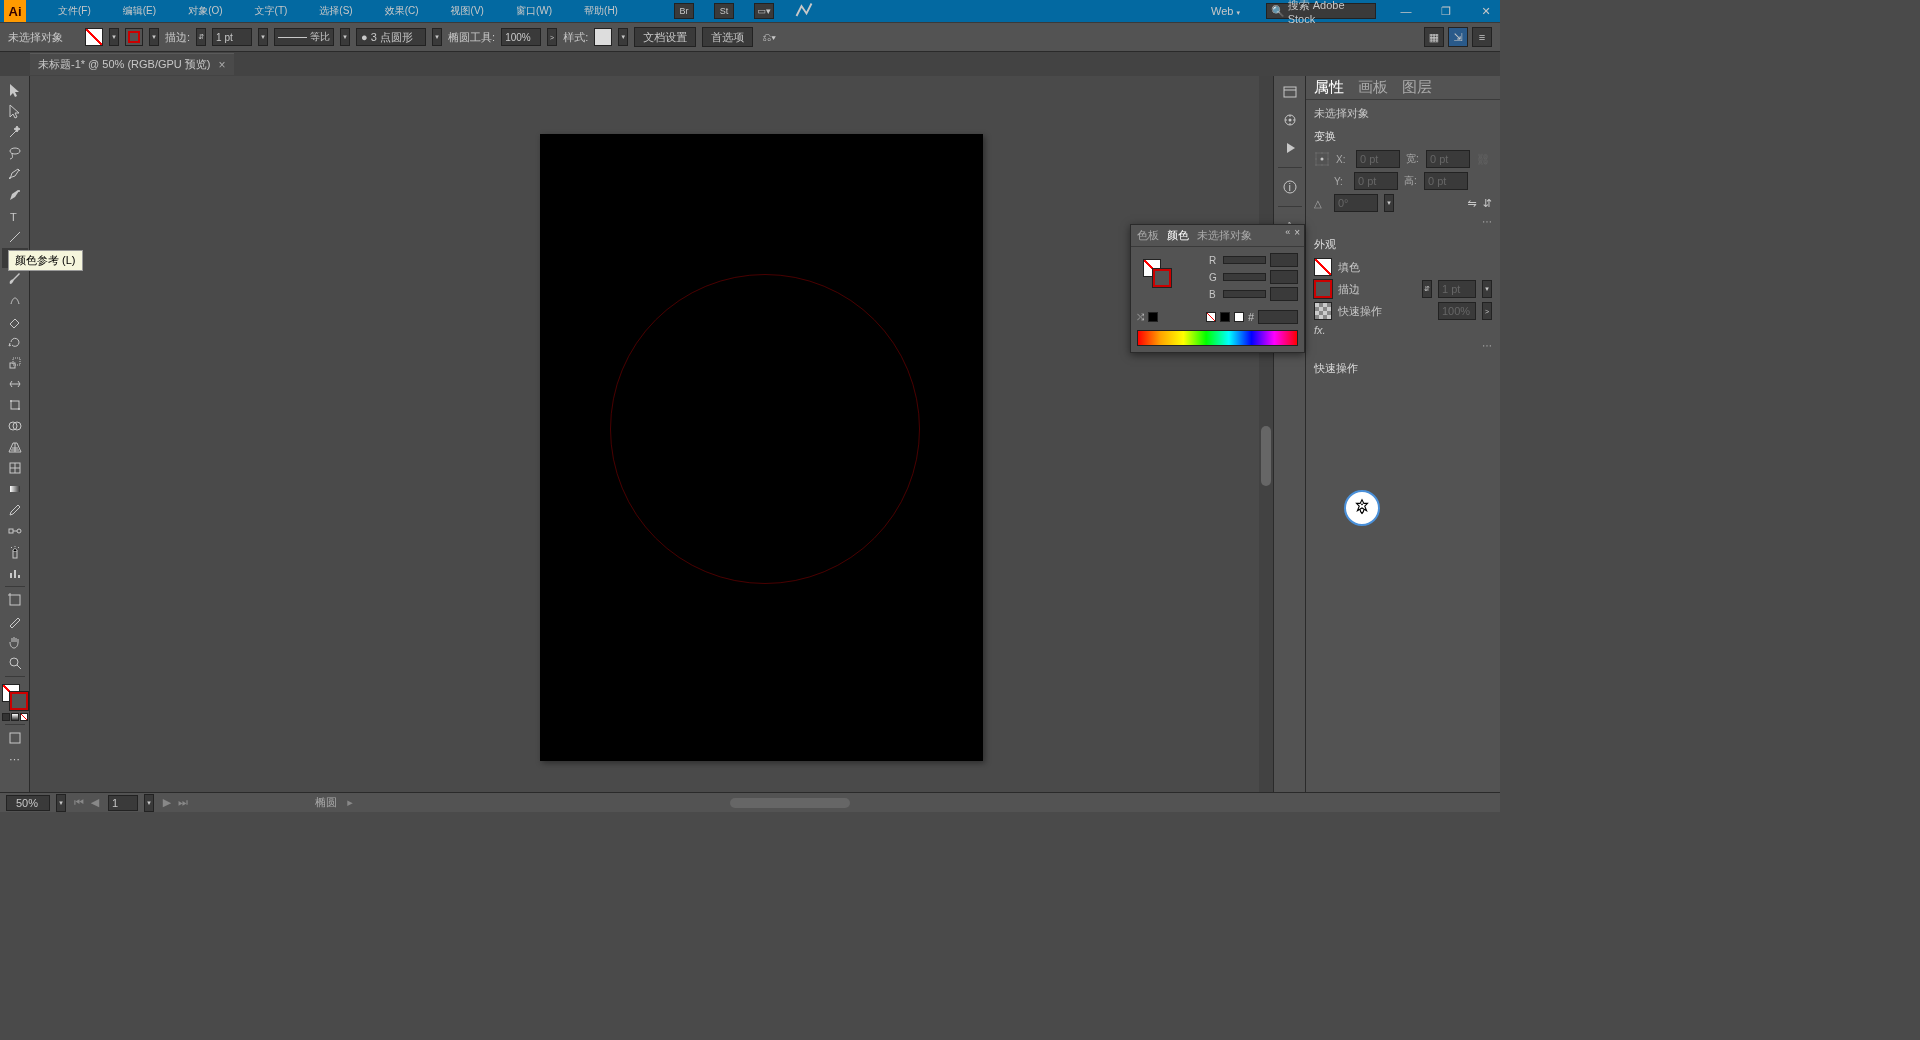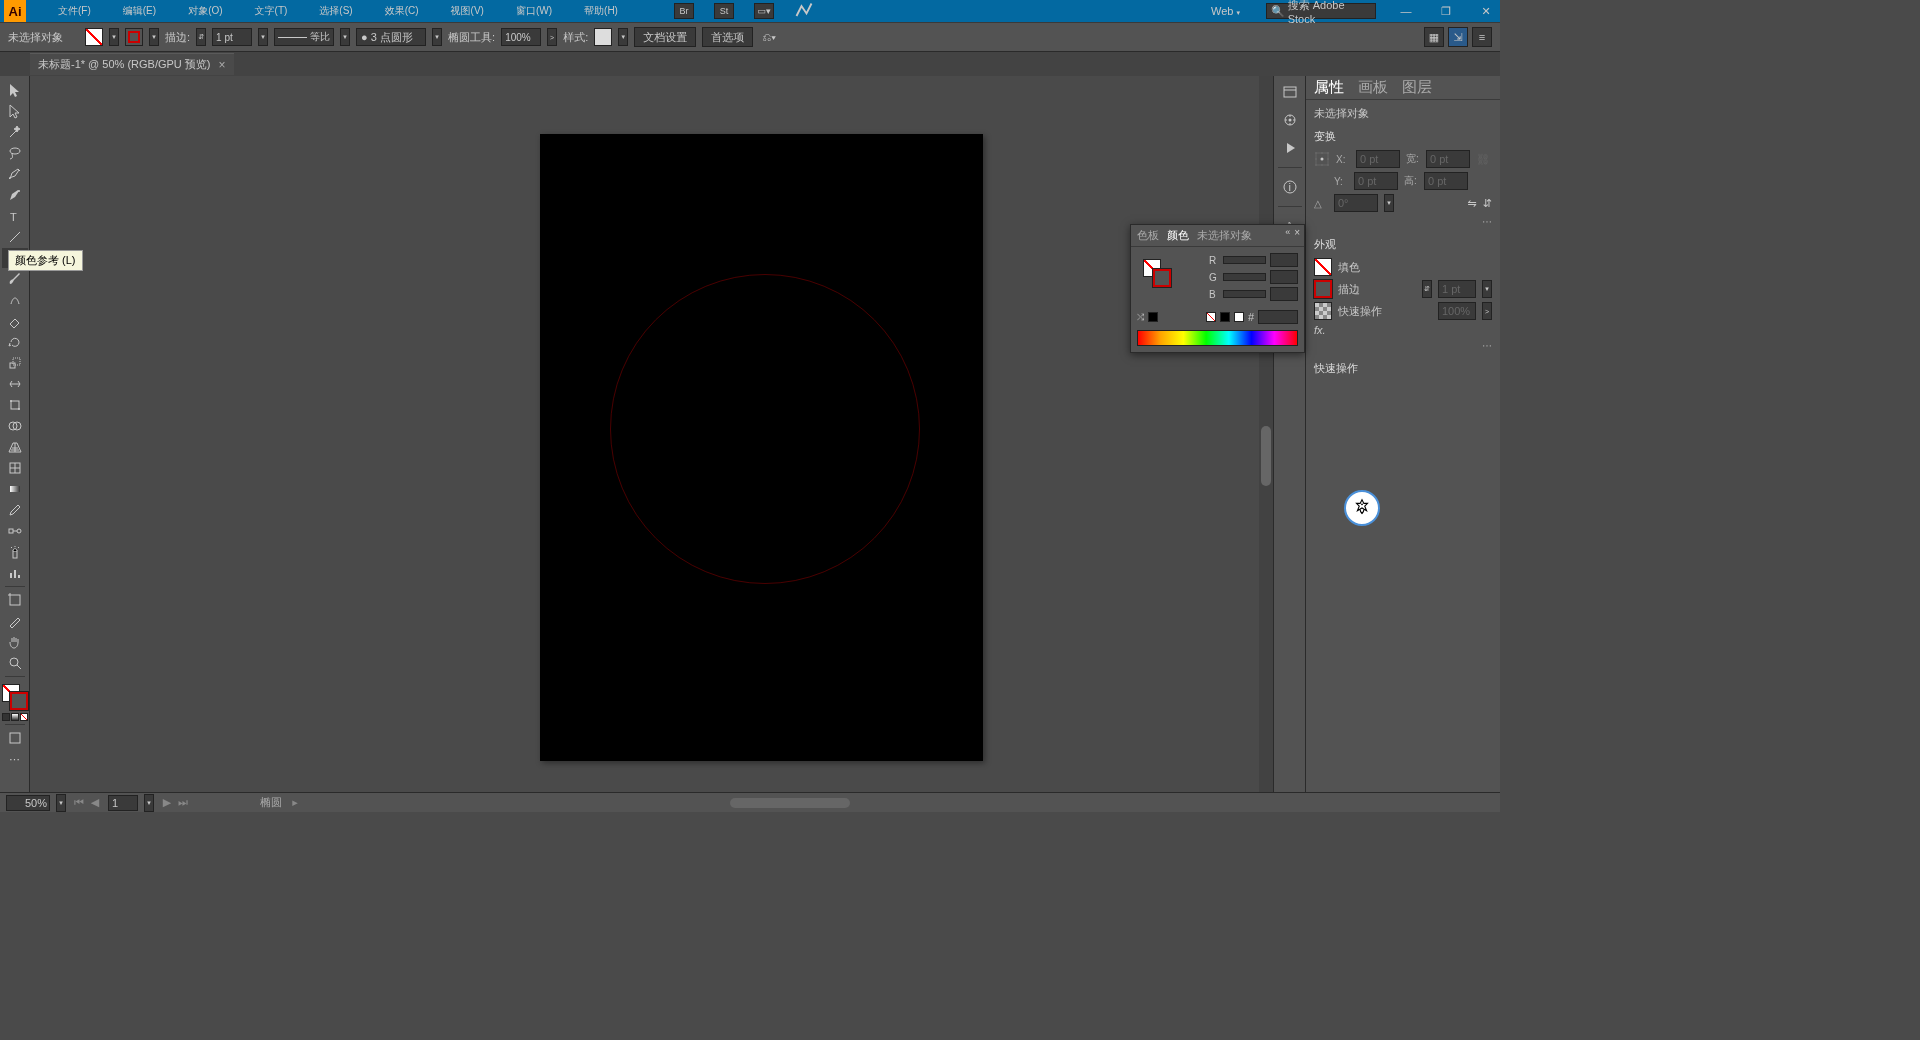--- a/index.html
+++ b/index.html
@@ -84,25 +84,25 @@
 .cp-sliders{margin-left:36px}
 .cp-slider-row{display:flex;align-items:center;gap:4px;margin-bottom:3px}
 .cp-ch{width:10px;font-size:10px;color:#c8c8c8}
 .cp-slider{flex:1;height:8px;background:#3a3a3a;border:1px solid #222;position:relative}
 .cp-val{width:28px;height:14px;background:#3a3a3a;border:1px solid #222;font-size:9px;padding:0 2px}
 .cp-bottom{display:flex;align-items:center;gap:4px;margin-top:6px;margin-left:0}
 .cp-bw{width:10px;height:10px;border:1px solid #222}
 .cp-spectrum{height:16px;margin:6px 0 0 0;background:linear-gradient(to right,red,orange,yellow,lime,cyan,blue,magenta,red);border:1px solid #222}
 
 .statusbar{position:absolute;bottom:0;left:0;right:0;height:20px;background:#535353;border-top:1px solid #2a2a2a;display:flex;align-items:center;padding:0 6px;gap:6px;font-size:10px}
-.status-zoom{width:44px;height:16px;background:#3a3a3a;border:1px solid #222;padding:0 18px;display:flex;align-items:center}
+.status-zoom{width:44px;height:16px;background:#3a3a3a;border:1px solid #222;padding:0 9px;display:flex;align-items:center}
 .status-nav{display:flex;gap:2px}
 .nav-btn{width:14px;height:14px;display:flex;align-items:center;justify-content:center;color:#888;cursor:pointer}
 .status-artboard{width:30px;height:16px;background:#3a3a3a;border:1px solid #222;display:flex;align-items:center;padding:0 3px}
-.status-tool{margin-left:64px;color:#aaa}
+.status-tool{margin-left:119px;color:#aaa}
 .status-scroll{position:absolute;left:350px;right:200px;bottom:2px;height:12px}
 .status-scroll-thumb{position:absolute;left:40%;width:120px;height:10px;background:#666;border-radius:5px}
 
 .watermark{position:absolute;right:120px;top:490px;width:36px;height:36px;border-radius:50%;background:#fff;border:2px solid #4a90d9;display:flex;align-items:center;justify-content:center;z-index:60}
 .watermark svg{width:22px;height:22px}
 </style>
 </head>
 <body>
 
 <div class="menubar">

